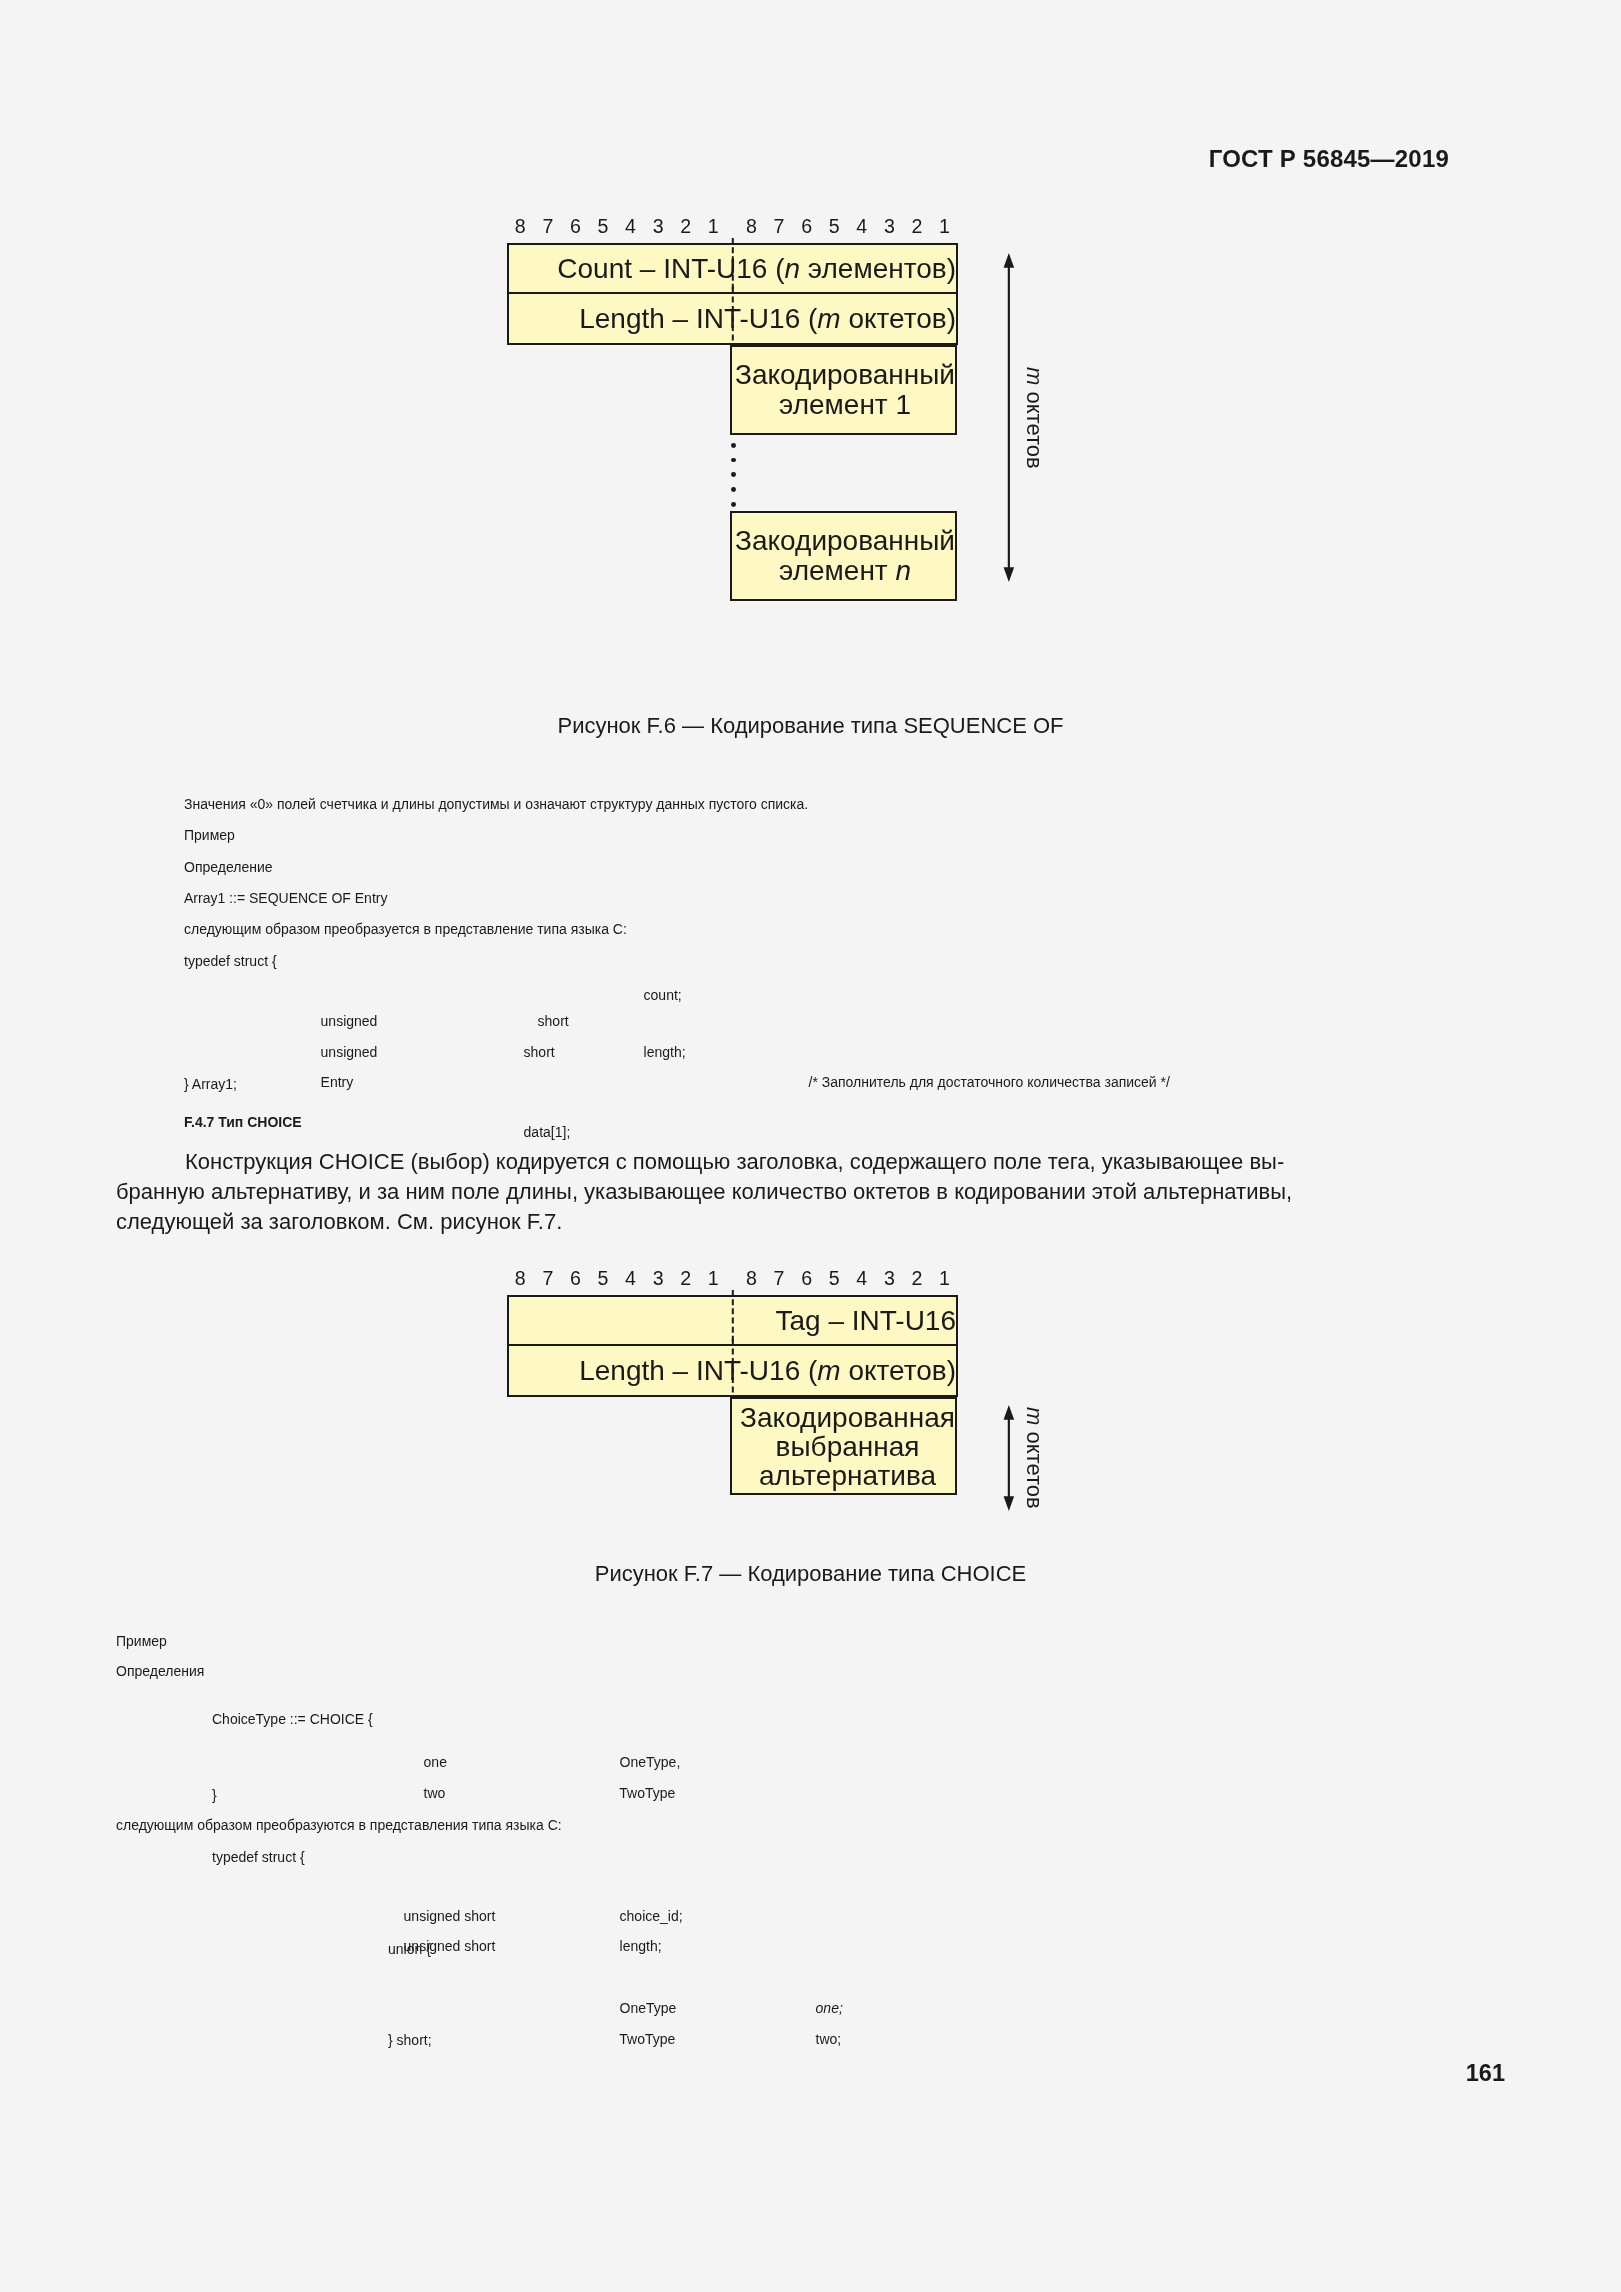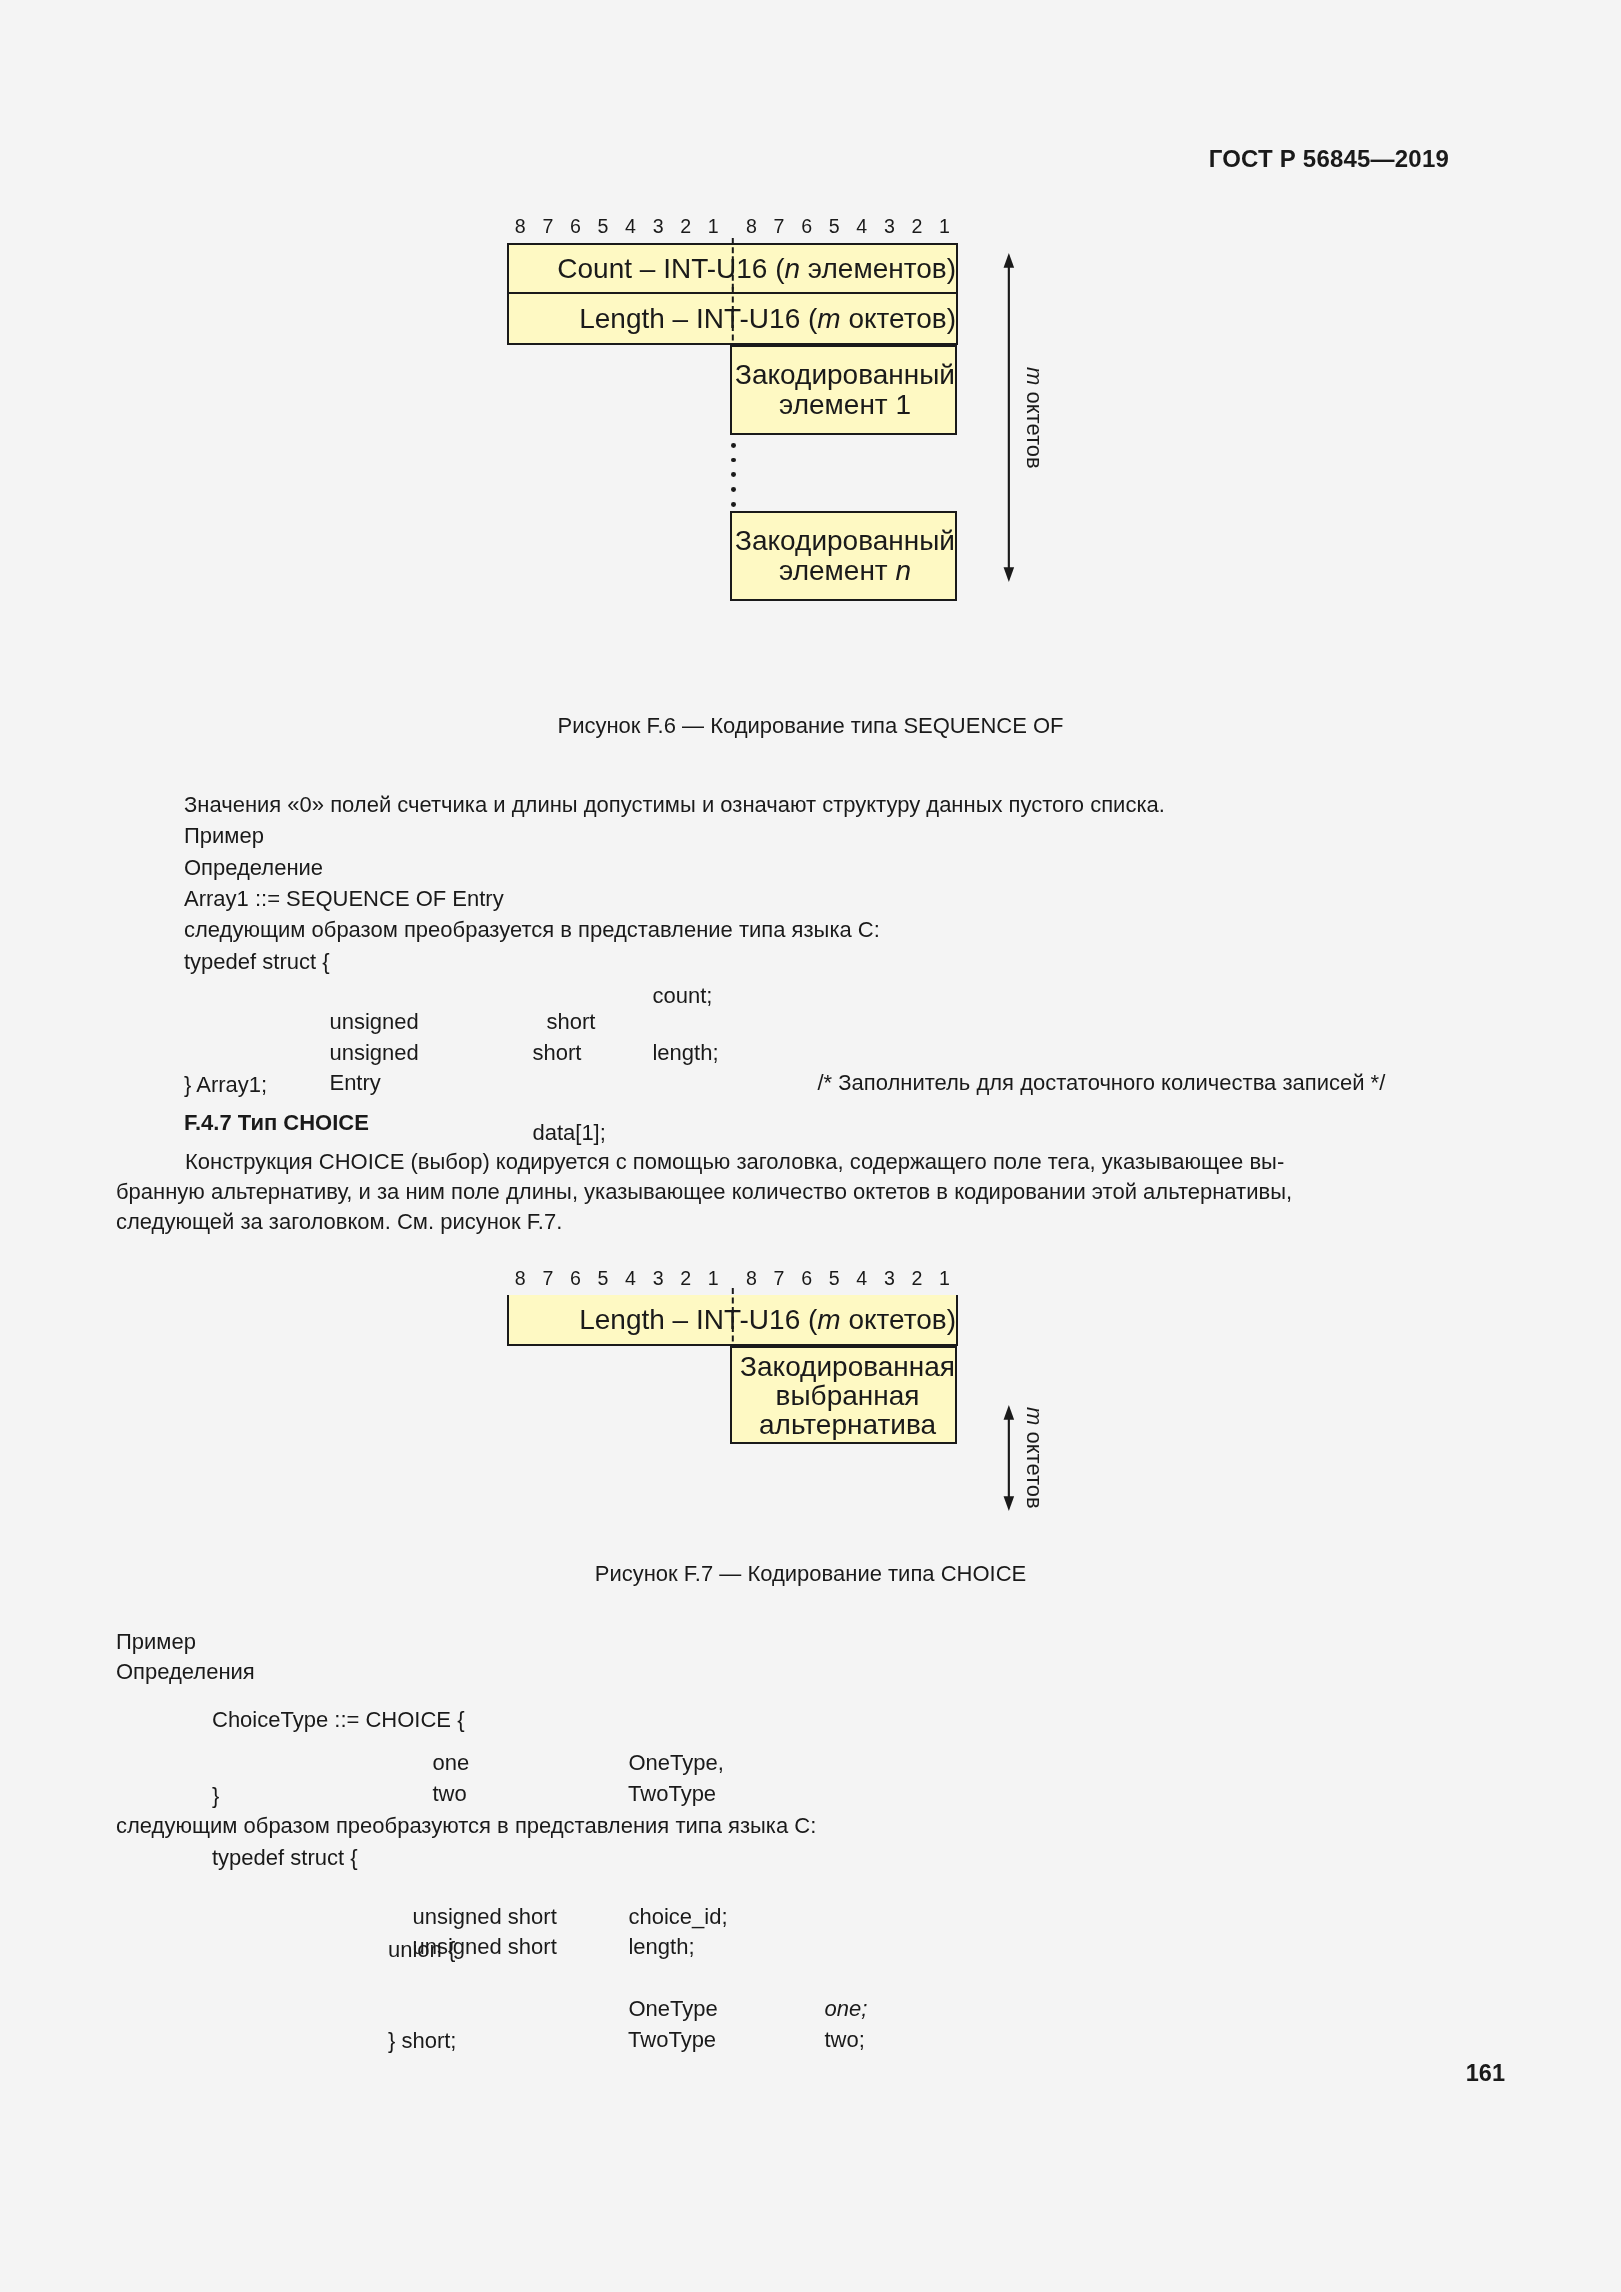--- a/index.html
+++ b/index.html
@@ -26,21 +26,21 @@
     right: 172px;
     font-size: 24px;
     font-weight: bold;
     letter-spacing: 0.2px;
     white-space: nowrap;
   }
 
   
   .text-line {
     position: absolute;
-    font-size: 22px;
+    font-size: 14px;
     line-height: 29px;
     white-space: pre;
   }
   .para {
     position: absolute;
     font-size: 22px;
     line-height: 30px;
     text-align: justify;
   }
   .para > div { white-space: pre; }
@@ -281,20 +281,24 @@
         <span>7</span>
         <span>6</span>
         <span>5</span>
         <span>4</span>
         <span>3</span>
         <span>2</span>
         <span>1</span>
       </div>
     </div>
 
+    <div class="fig-box full" style="height:51px;">
+      <div class="divider"></div>
+      <span>Tag – INT-U16</span>
+    </div>
 
     <div class="fig-box full noborder-top" style="height:51px;">
       <div class="divider"></div>
       <span><span>Length – INT-U16 (</span><em class="it">m</em><span> октетов)</span></span>
     </div>
 
     <div class="fig-box half" style="height:98px;">
       <div style="line-height:29px;">
         <div>Закодированная</div>
         <div>выбранная</div>

